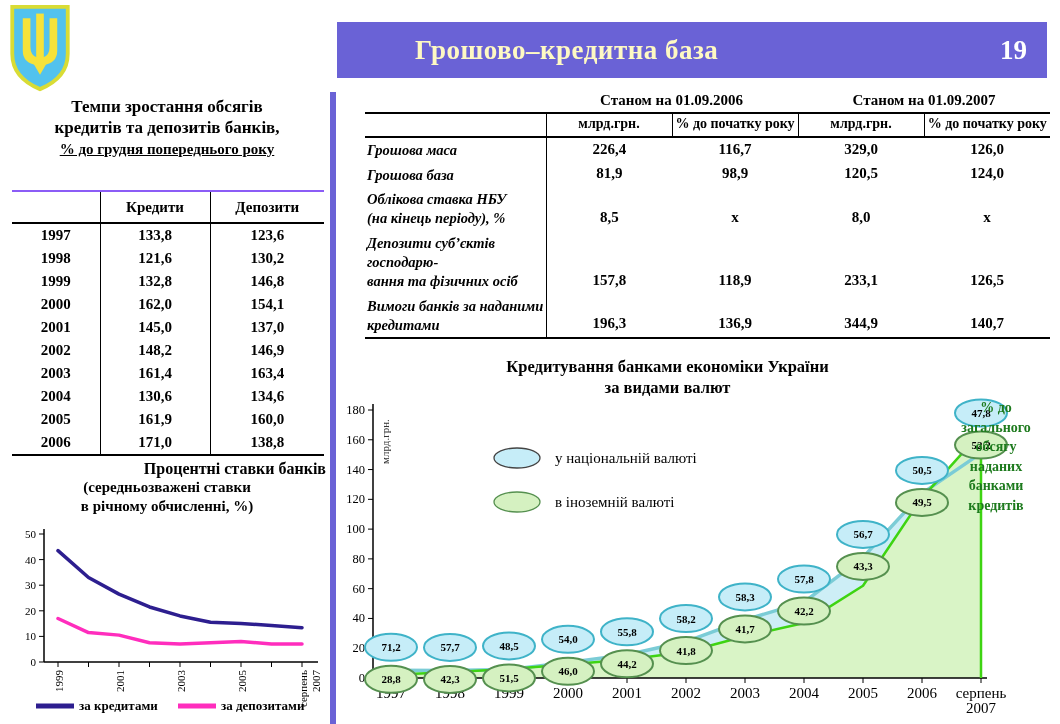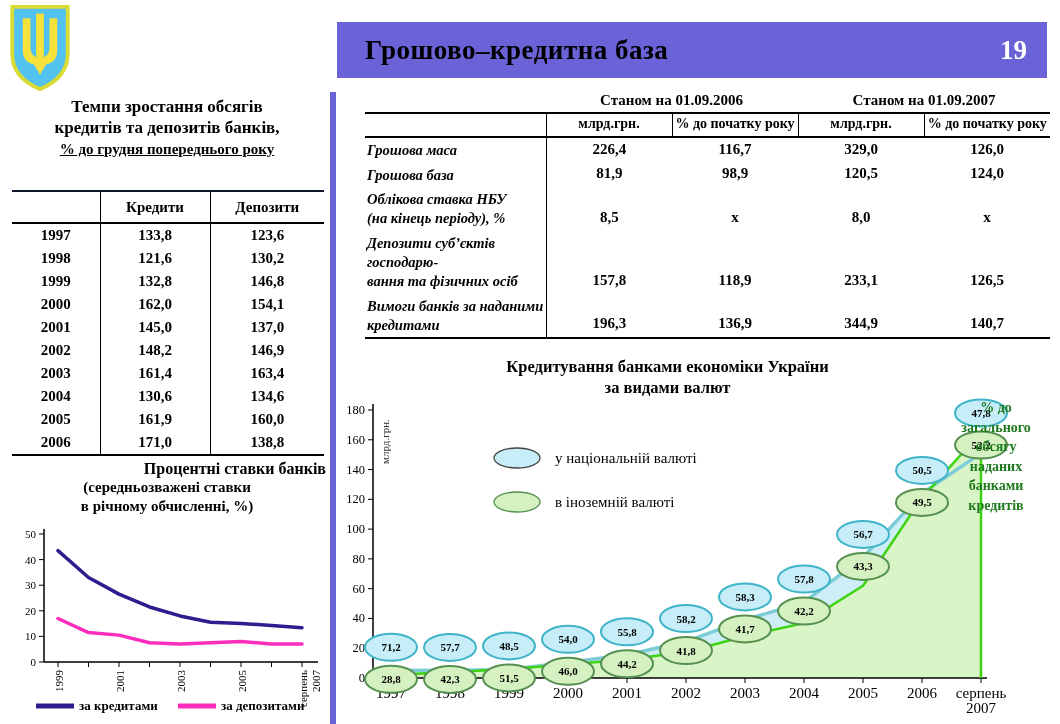--- a/index.html
+++ b/index.html
@@ -2,30 +2,30 @@
 <html><head>
 <meta charset="utf-8">
 <style>
   html,body{margin:0;padding:0;background:#fff;}
   #page{position:relative;width:1060px;height:724px;background:#fff;overflow:hidden;
         font-family:"Liberation Serif",serif;color:#000;}
   
   #coat{position:absolute;left:8px;top:4px;width:64px;height:88px;}
   #header-bar{position:absolute;left:337px;top:22px;width:710px;height:56px;background:#6a62d6;
               display:flex;align-items:center;}
-  #header-bar .title{color:#000000;font-weight:bold;font-size:27px;margin-left:28px;letter-spacing:.5px;}
+  #header-bar .title{color:#fef9c3;font-weight:bold;font-size:27px;margin-left:78px;letter-spacing:.5px;}
   #header-bar .pagenum{position:absolute;right:20px;color:#fff;font-weight:bold;font-size:27px;}
   #v-divider{position:absolute;left:330px;top:92px;width:6px;height:632px;background:#6a62d6;}
 
   
   #growth-title{position:absolute;left:8px;top:96px;width:318px;text-align:center;font-weight:bold;}
   #growth-title .l1{font-size:17px;line-height:1.25;text-align:center;}
   #growth-title .l2{font-size:15px;margin-top:2px;text-decoration:underline;}
   #growth-table{position:absolute;left:12px;top:190px;width:312px;border-collapse:collapse;
-                border-top:2px solid #0f172a;border-bottom:2px solid #000;}
+                border-top:2px solid #8b5cf6;border-bottom:2px solid #000;}
   #growth-table th,#growth-table td{font-weight:bold;font-size:15px;padding:0;height:23px;text-align:center;}
   #growth-table thead th{border-bottom:2px solid #000;height:30px;}
   #growth-table th:nth-child(2),#growth-table td:nth-child(2),
   #growth-table th:nth-child(3),#growth-table td:nth-child(3){border-left:1.5px solid #000;}
   #growth-table col.c-year{width:88px;} #growth-table col.c-cred{width:110px;} #growth-table col.c-dep{width:114px;}
 
   #rates-title{position:absolute;left:8px;top:460px;width:318px;text-align:center;font-weight:bold;}
   #rates-title .l1{font-size:16px;text-align:right;} #rates-title .l2{font-size:15px;line-height:1.25;}
   #rates-chart{position:absolute;left:8px;top:522px;width:318px;height:202px;}
 

